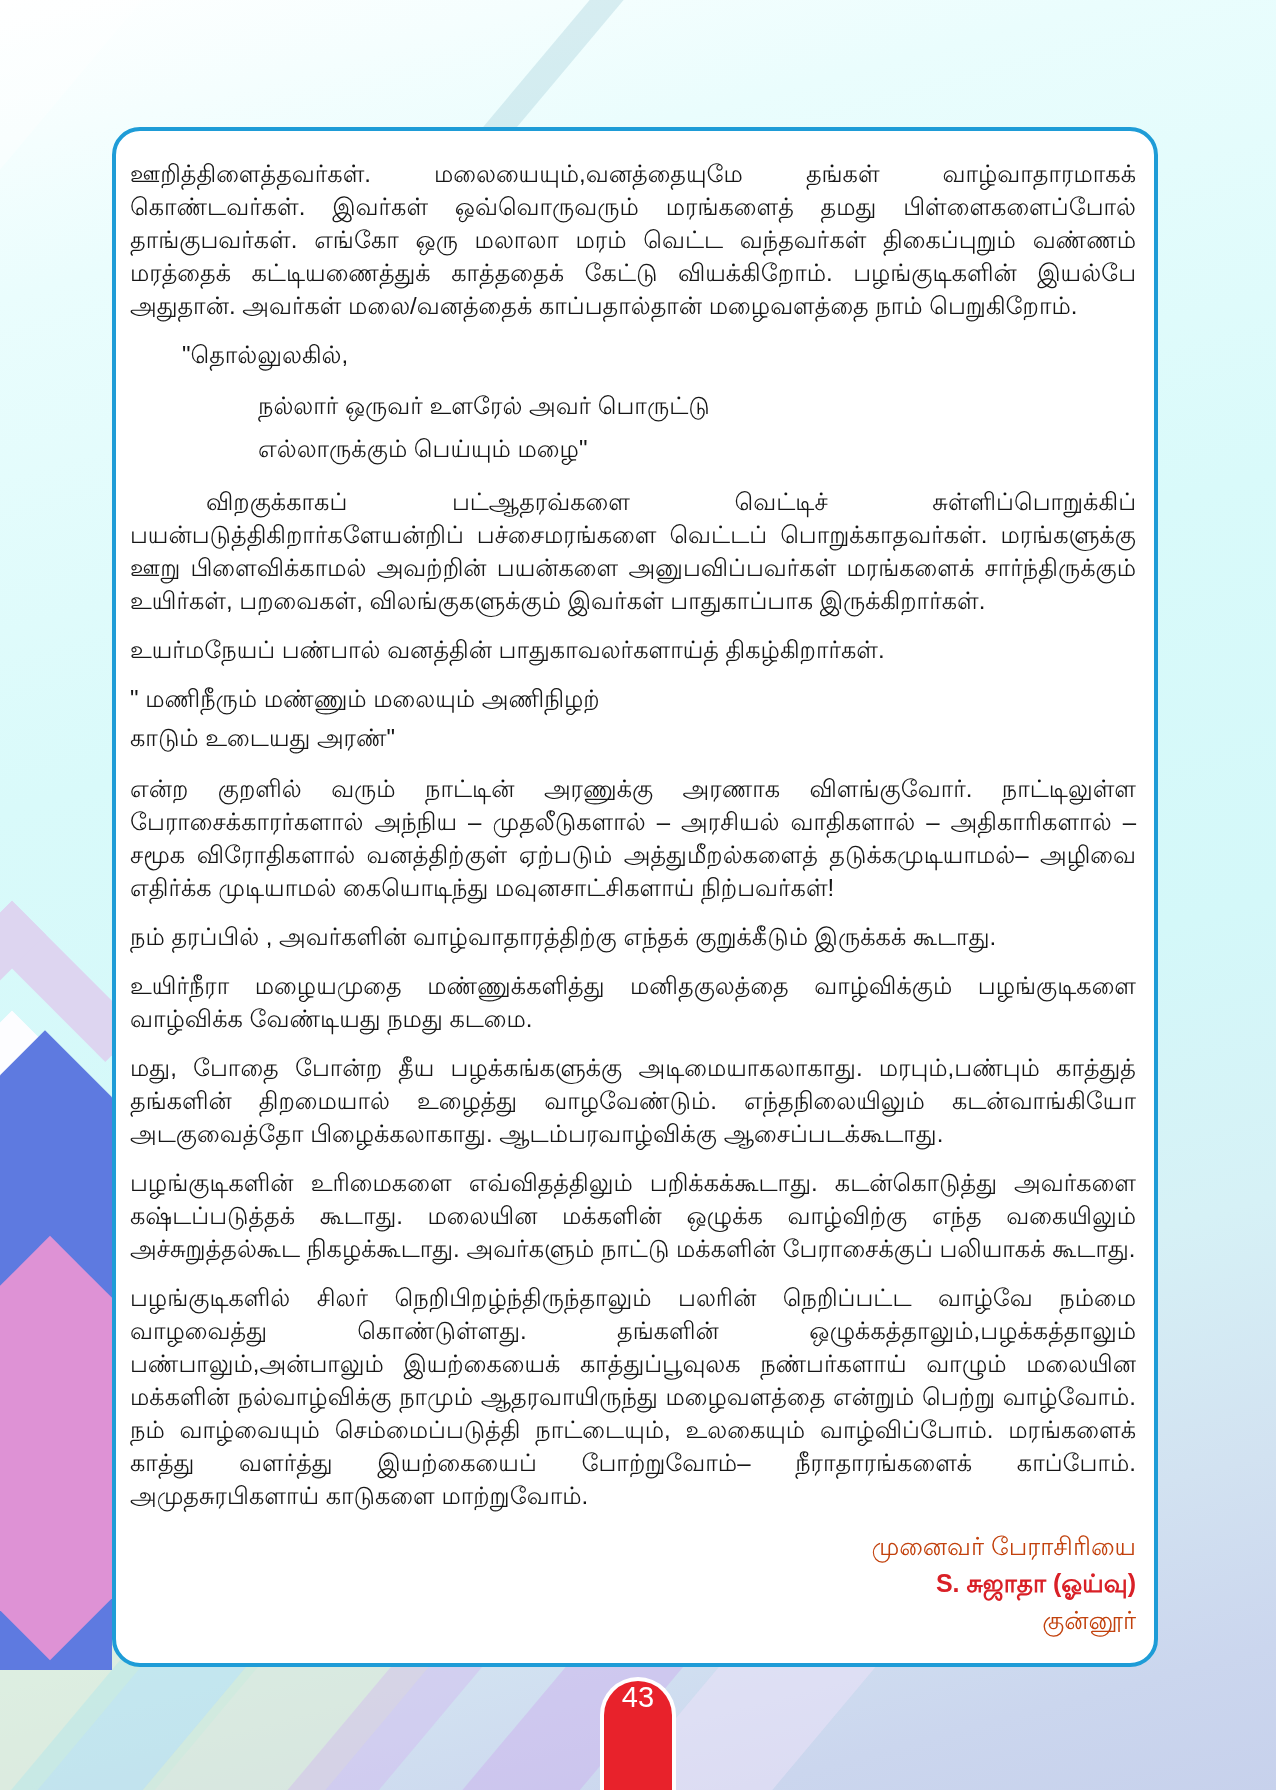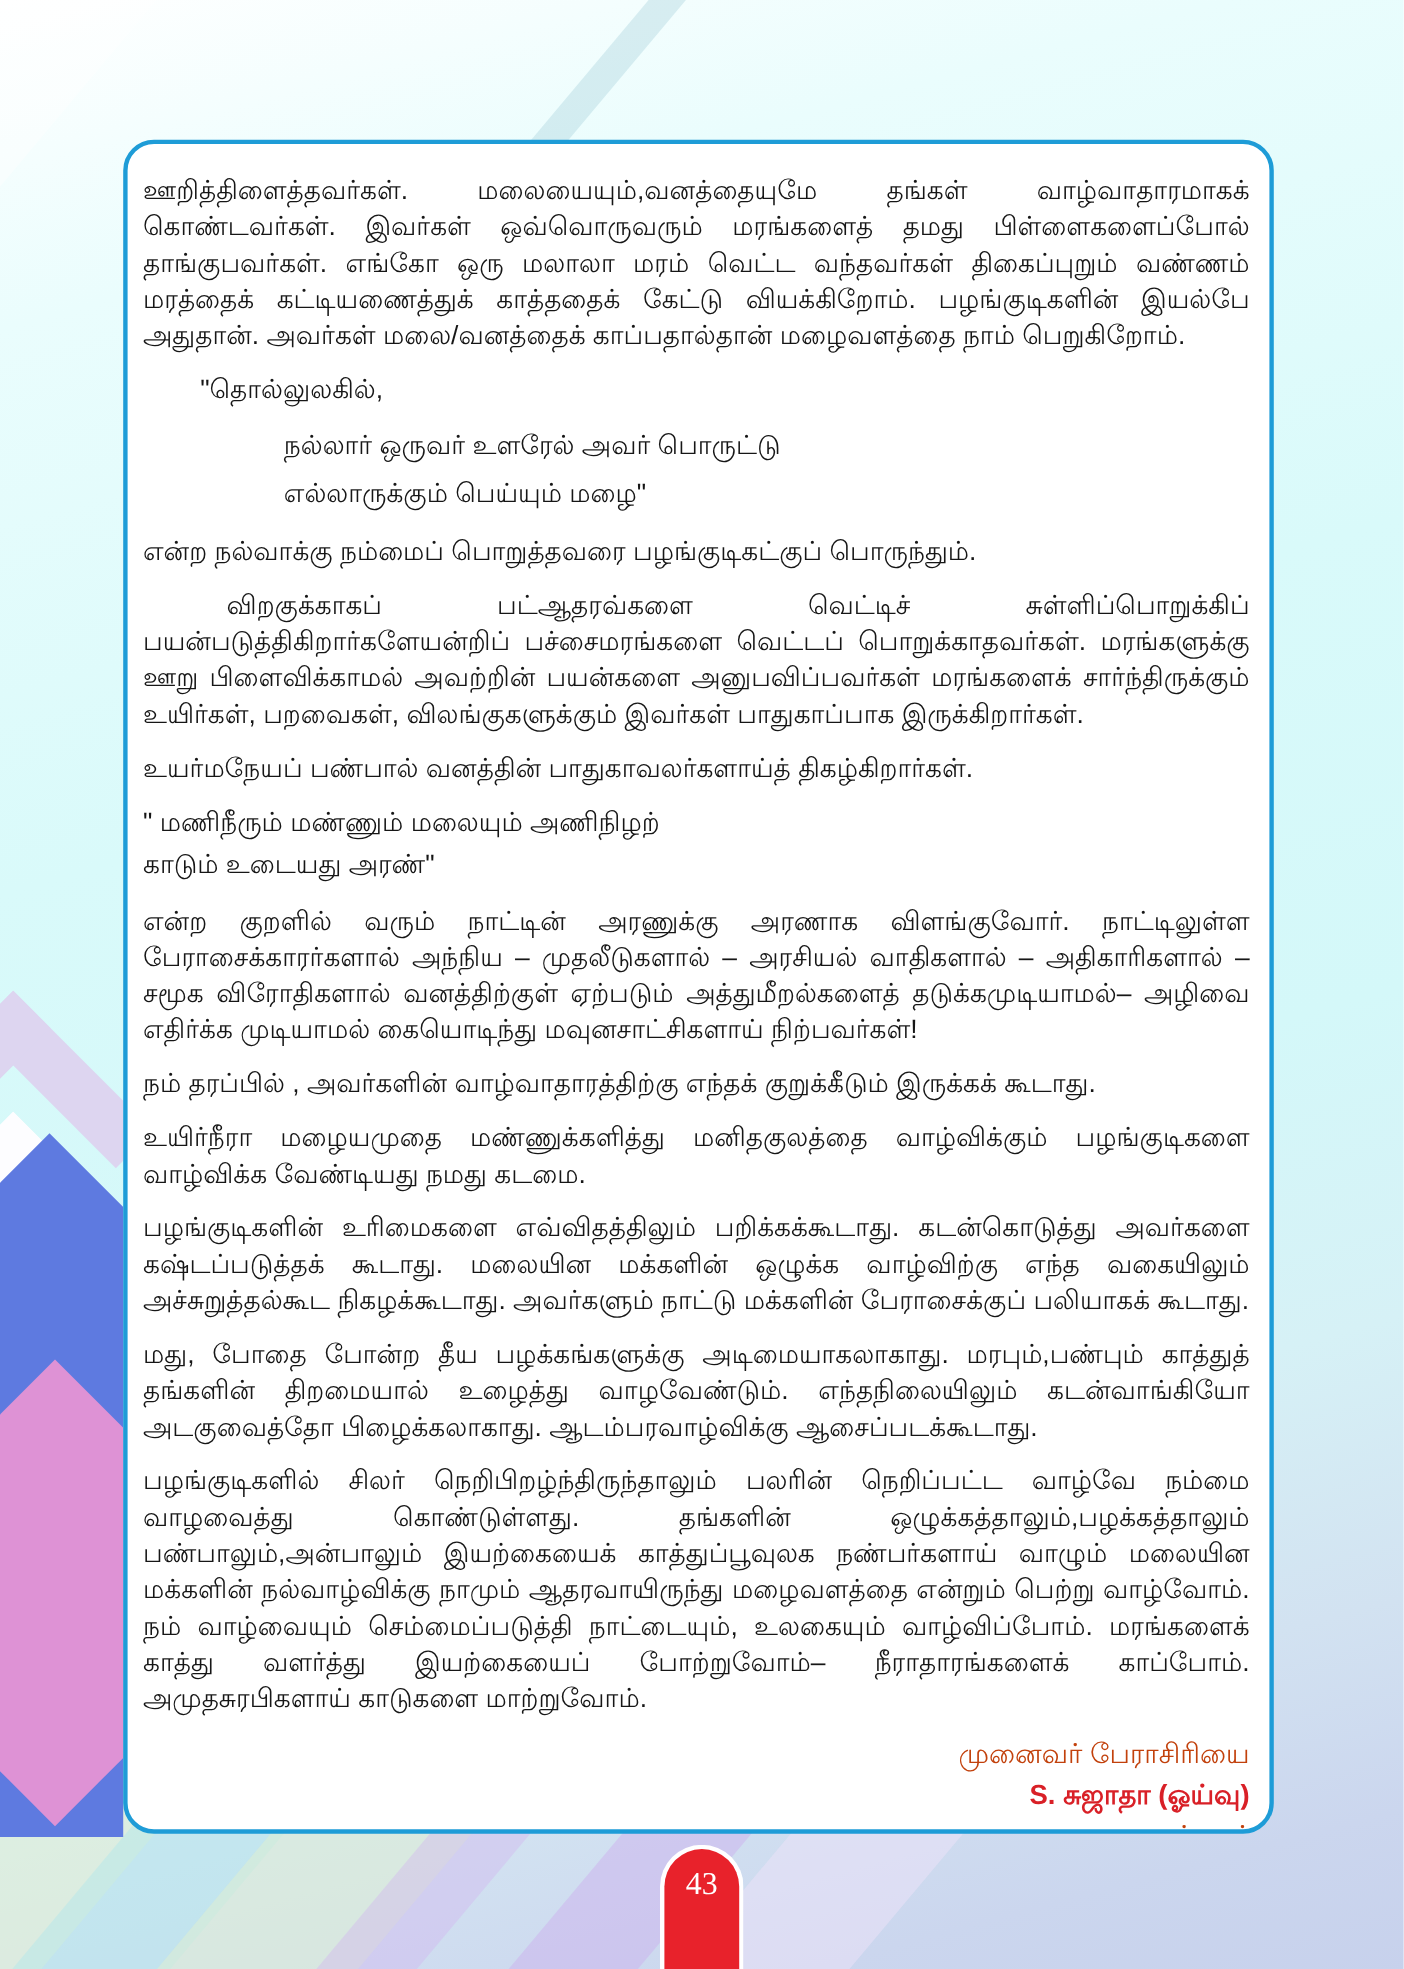--- a/index.html
+++ b/index.html
@@ -74,24 +74,22 @@
     background: #e8222b;
     border: 4px solid #ffffff;
     border-bottom: none;
     border-radius: 40px 40px 0 0;
     box-sizing: border-box;
     z-index: 3;
     text-align: center;
   }
   .page-pill span {
     display: inline-block;
-    margin-top: 16px;
     font-size: 29px;
     color: #ffffff;
-    font-family: Liberation Serif, serif;
   }
 </style>
 </head>
 <body>
 
 <div class="page">
 
   <div class="streak s2"></div>
   <div class="streak s3"></div>
 
@@ -110,30 +108,29 @@
     <div class="chev white"></div>
     <div class="diamond blue"></div>
     <div class="diamond pink"></div>
   </div>
 
   <div class="card">
     <p>ஊறித்திளைத்தவர்கள். மலையையும்,வனத்தையுமே தங்கள் வாழ்வாதாரமாகக் கொண்டவர்கள். இவர்கள் ஒவ்வொருவரும் மரங்களைத் தமது பிள்ளைகளைப்போல்  தாங்குபவர்கள். எங்கோ ஒரு மலாலா  மரம் வெட்ட வந்தவர்கள் திகைப்புறும் வண்ணம் மரத்தைக் கட்டியணைத்துக் காத்ததைக் கேட்டு வியக்கிறோம். பழங்குடிகளின் இயல்பே அதுதான். அவர்கள் மலை/வனத்தைக் காப்பதால்தான் மழைவளத்தை நாம் பெறுகிறோம்.</p>
     <p class="q-intro">"தொல்லுலகில்,</p>
     <p class="q-line">நல்லார் ஒருவர் உளரேல்  அவர் பொருட்டு</p>
     <p class="q-line-last">எல்லாருக்கும் பெய்யும் மழை"</p>
-    <p>என்ற நல்வாக்கு நம்மைப் பொறுத்தவரை பழங்குடிகட்குப் பொருந்தும்.</p>
     <p class="indent-first">விறகுக்காகப் பட்ஆதரவ்களை வெட்டிச் சுள்ளிப்பொறுக்கிப் பயன்படுத்திகிறார்களேயன்றிப் பச்சைமரங்களை வெட்டப் பொறுக்காதவர்கள். மரங்களுக்கு ஊறு பிளைவிக்காமல் அவற்றின் பயன்களை அனுபவிப்பவர்கள் மரங்களைக் சார்ந்திருக்கும் உயிர்கள், பறவைகள், விலங்குகளுக்கும் இவர்கள் பாதுகாப்பாக  இருக்கிறார்கள்.</p>
     <p>உயர்மநேயப் பண்பால்  வனத்தின் பாதுகாவலர்களாய்த் திகழ்கிறார்கள்.</p>
     <p class="verse">" மணிநீரும்  மண்ணும்  மலையும்  அணிநிழற்</p>
     <p class="verse-last"> காடும் உடையது அரண்"</p>
     <p>என்ற குறளில் வரும் நாட்டின் அரணுக்கு அரணாக விளங்குவோர். நாட்டிலுள்ள பேராசைக்காரர்களால் அந்நிய – முதலீடுகளால் – அரசியல் வாதிகளால் – அதிகாரிகளால் – சமூக விரோதிகளால் வனத்திற்குள் ஏற்படும் அத்துமீறல்களைத் தடுக்கமுடியாமல்– அழிவை எதிர்க்க முடியாமல் கையொடிந்து மவுனசாட்சிகளாய் நிற்பவர்கள்!</p>
     <p>நம் தரப்பில் , அவர்களின் வாழ்வாதாரத்திற்கு எந்தக் குறுக்கீடும் இருக்கக் கூடாது.</p>
     <p>உயிர்நீரா மழையமுதை மண்ணுக்களித்து மனிதகுலத்தை வாழ்விக்கும் பழங்குடிகளை வாழ்விக்க வேண்டியது நமது கடமை.</p>
+    <p>மது, போதை போன்ற தீய பழக்கங்களுக்கு அடிமையாகலாகாது. மரபும்,பண்பும் காத்துத் தங்களின் திறமையால் உழைத்து வாழவேண்டும். எந்தநிலையிலும் கடன்வாங்கியோ அடகுவைத்தோ பிழைக்கலாகாது. ஆடம்பரவாழ்விக்கு ஆசைப்படக்கூடாது.</p>
     <p>பழங்குடிகளின் உரிமைகளை எவ்விதத்திலும் பறிக்கக்கூடாது. கடன்கொடுத்து அவர்களை கஷ்டப்படுத்தக் கூடாது. மலையின மக்களின் ஒழுக்க வாழ்விற்கு எந்த வகையிலும் அச்சுறுத்தல்கூட நிகழக்கூடாது. அவர்களும் நாட்டு மக்களின் பேராசைக்குப் பலியாகக் கூடாது.</p>
-    <p>மது, போதை போன்ற தீய பழக்கங்களுக்கு அடிமையாகலாகாது. மரபும்,பண்பும் காத்துத் தங்களின் திறமையால் உழைத்து வாழவேண்டும். எந்தநிலையிலும் கடன்வாங்கியோ அடகுவைத்தோ பிழைக்கலாகாது. ஆடம்பரவாழ்விக்கு ஆசைப்படக்கூடாது.</p>
     <p>பழங்குடிகளில் சிலர் நெறிபிறழ்ந்திருந்தாலும் பலரின் நெறிப்பட்ட வாழ்வே நம்மை வாழவைத்து கொண்டுள்ளது. தங்களின் ஒழுக்கத்தாலும்,பழக்கத்தாலும் பண்பாலும்,அன்பாலும் இயற்கையைக் காத்துப்பூவுலக நண்பர்களாய் வாழும் மலையின மக்களின் நல்வாழ்விக்கு நாமும் ஆதரவாயிருந்து மழைவளத்தை என்றும் பெற்று வாழ்வோம். நம் வாழ்வையும் செம்மைப்படுத்தி நாட்டையும், உலகையும் வாழ்விப்போம். மரங்களைக் காத்து வளர்த்து இயற்கையைப்  போற்றுவோம்– நீராதாரங்களைக் காப்போம். அமுதசுரபிகளாய்  காடுகளை மாற்றுவோம்.</p>
     <div class="signature">
       <div>முனைவர் பேராசிரியை</div>
       <div class="sig-name">S. சுஜாதா (ஓய்வு)</div>
       <div>குன்னூர்</div>
     </div>
   </div>
 
   <div class="page-pill">
     <span>43</span>

